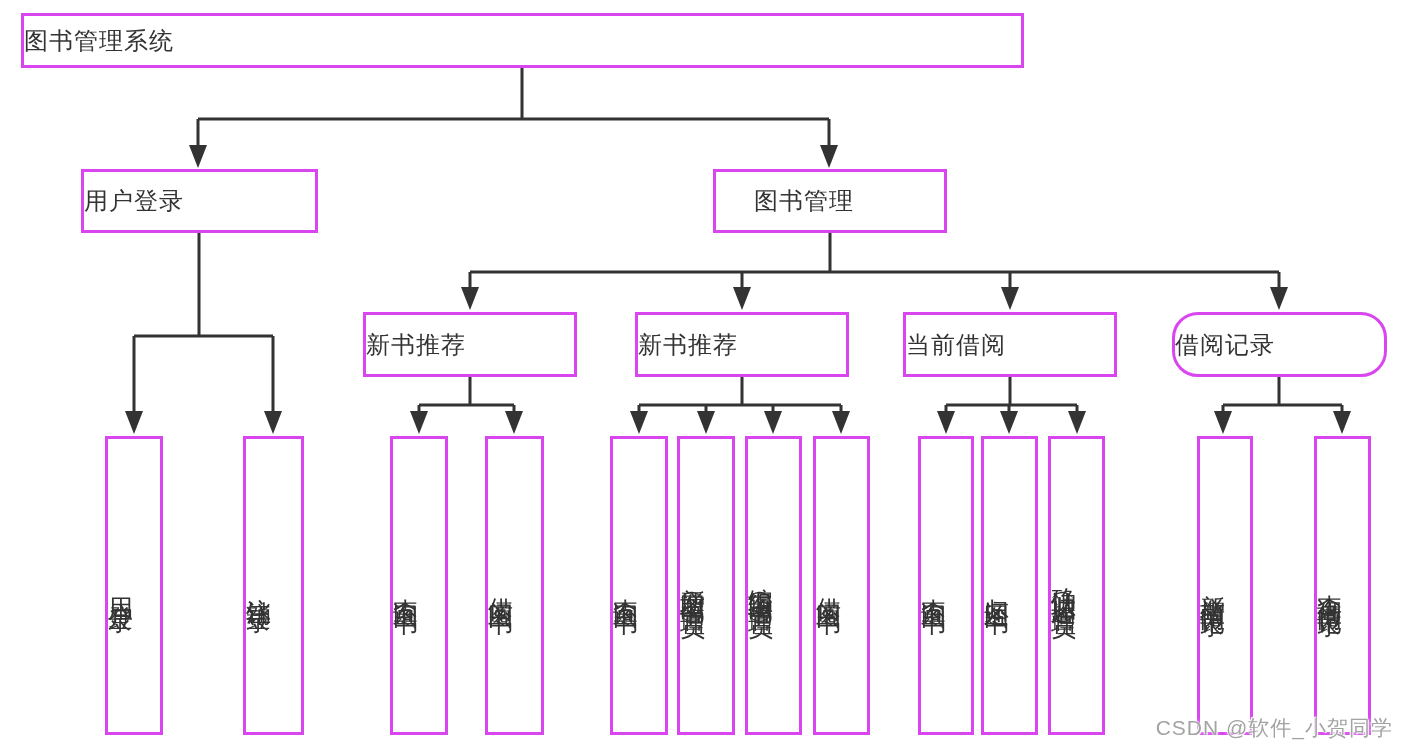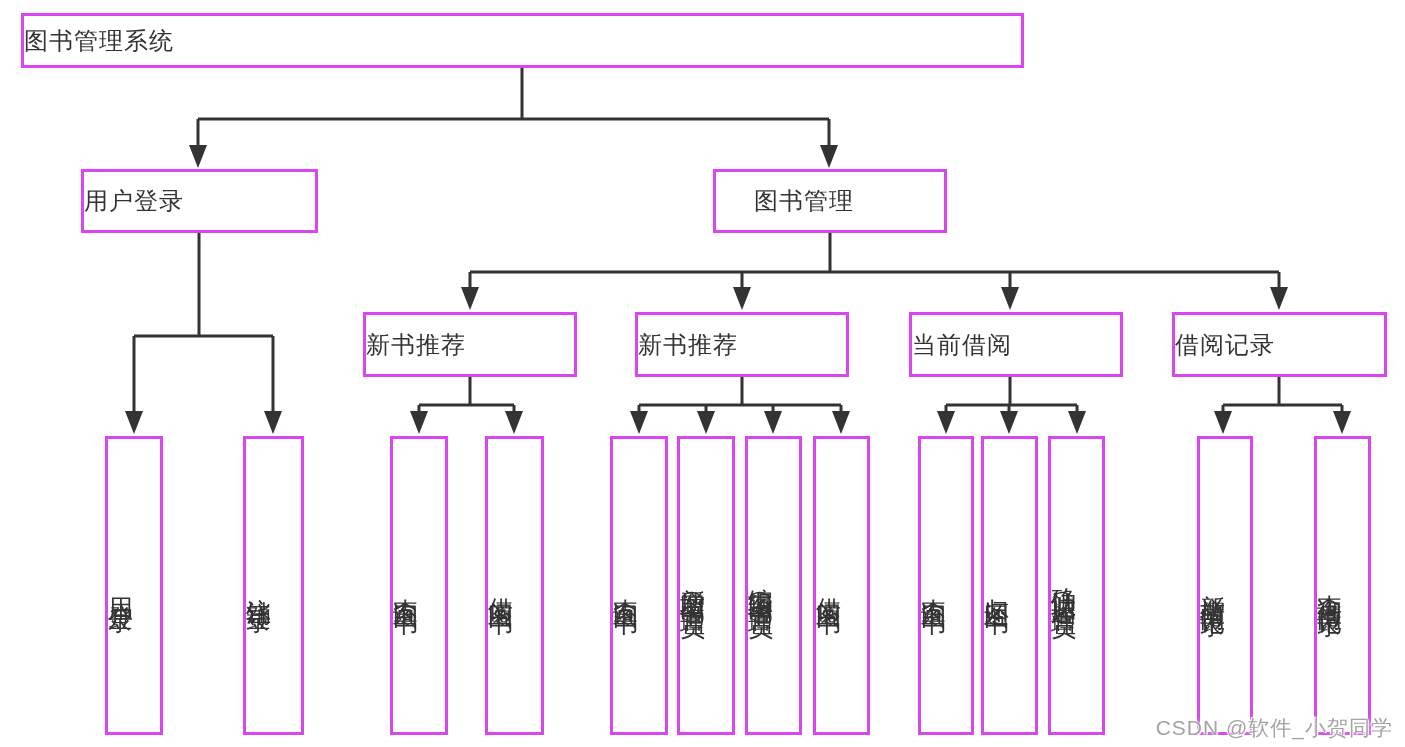--- a/index.html
+++ b/index.html
@@ -16,22 +16,22 @@
   .vlabel{
     writing-mode:vertical-rl;font-size:25px;line-height:1;letter-spacing:4px;
     white-space:nowrap;color:#333333;
   }
   
   .n-root          {left:21px;  top:13px;  width:1003px;height:55px;}
   .n-user-login    {left:81px;  top:169px; width:237px; height:64px;}
   .n-book-mgmt     {left:713px; top:169px; width:234px; height:64px;padding-left:38px;}
   .n-new-book-rec  {left:363px; top:312px; width:214px; height:65px;}
   .n-book-borrow   {left:635px; top:312px; width:214px; height:65px;}
-  .n-current-borrow{left:903px; top:312px; width:214px; height:65px;margin-left:6px;}
-  .n-borrow-record {left:1172px;top:312px; width:215px; height:65px;}
+  .n-current-borrow{left:903px; top:312px; width:214px; height:65px;}
+  .n-borrow-record {left:1172px;top:312px; width:215px; height:65px;border-radius:26px;}
   
   .leaf{top:436px;height:299px;}
   .l1 {left:105px; width:58px;}
   .l2 {left:243px; width:61px;}
   .l3 {left:390px; width:58px;}
   .l4 {left:485px; width:59px;}
   .l5 {left:610px; width:58px;}
   .l6 {left:677px; width:58px;}
   .l7 {left:745px; width:57px;}
   .l8 {left:813px; width:57px;}

